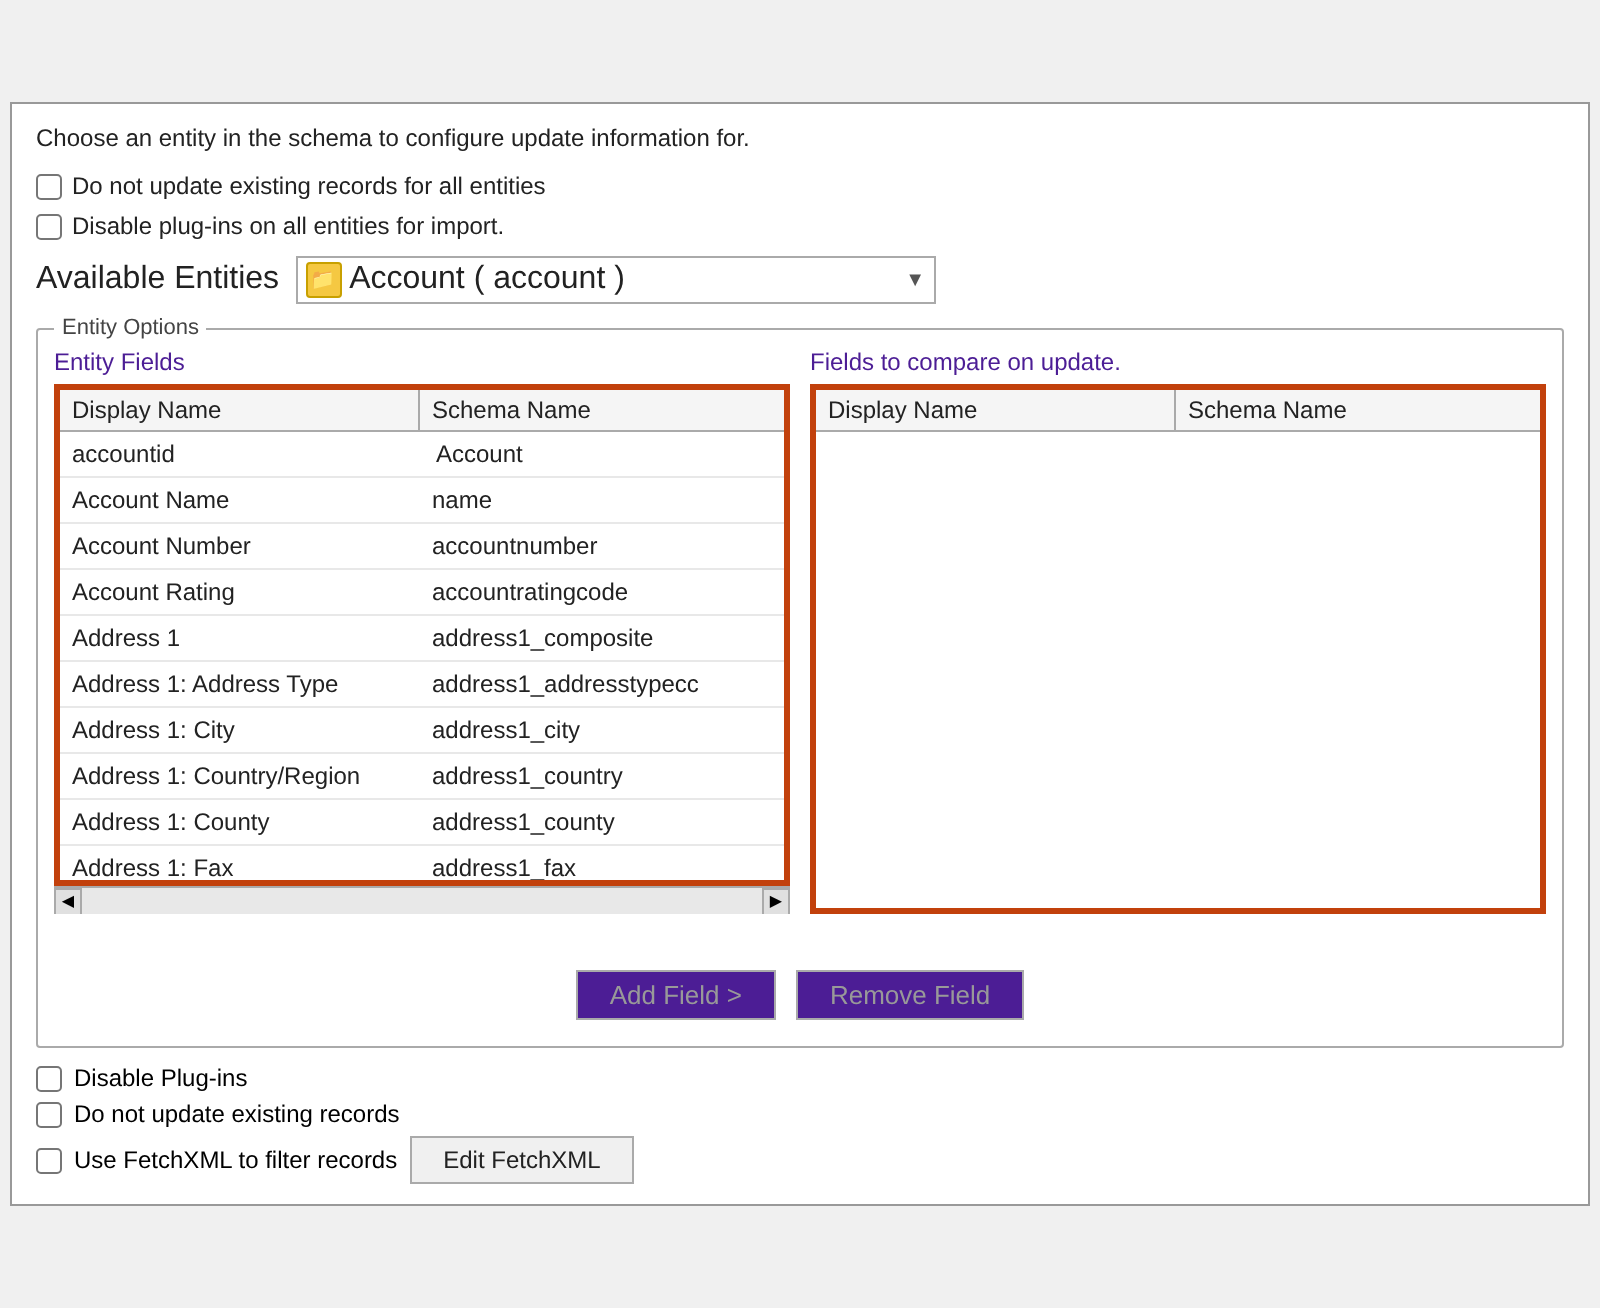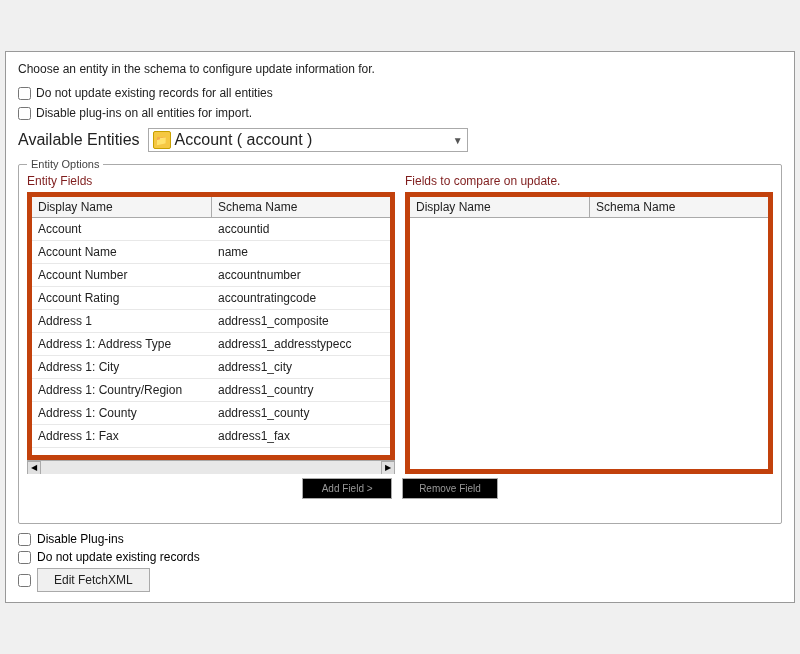--- a/index.html
+++ b/index.html
@@ -86,26 +86,26 @@
       flex-direction: column;
     }
     .right-column {
       flex: 1;
       display: flex;
       flex-direction: column;
       justify-content: center;
     }
     .column-header-label {
       font-size: 12px;
-      color: #7f1d1d;
+      color: #4c1d95;
       margin-bottom: 4px;
     }
     .table-wrapper {
       flex: 1;
-      border: 5px solid #c2410c;
+      border: 3px solid #c2410c;
       overflow: hidden;
       display: flex;
       flex-direction: column;
     }
     .table-header {
       display: flex;
       background: #f5f5f5;
       border-bottom: 1px solid #aaa;
     }
     .table-header-cell {
@@ -166,22 +166,22 @@
       background: #e8e8e8;
     }
     .buttons-row {
       display: flex;
       justify-content: center;
       gap: 10px;
       margin-top: 4px;
     }
     .action-button {
       padding: 4px 16px;
-      font-size: 10px;
-      background: #000000;
+      font-size: 13px;
+      background: #4c1d95;
       border: 1px solid #aaa;
       cursor: pointer;
       min-width: 90px;
       color: #555;
     }
     .action-button.disabled {
       color: #999;
       cursor: default;
     }
     .bottom-checkboxes {
@@ -216,22 +216,23 @@
       cursor: pointer;
       color: #222;
       min-width: 70px;
     }
     fieldset {
       border: 1px solid #aaa;
       border-radius: 2px;
       flex: 1;
       display: flex;
       flex-direction: column;
-      padding: 4px 8px 24px 8px;
+      padding: 4px 8px 13px 8px;
       overflow: hidden;
+      gap: 24px;
     }
     legend {
       font-size: 11px;
       color: #444;
       padding: 0 4px;
     }
   </style>
 </head>
 <body>
 
@@ -264,22 +265,22 @@
 
       <div class="left-column">
         <div class="column-header-label">Entity Fields</div>
         <div class="table-wrapper">
           <div class="table-header">
             <div class="table-header-cell col-display">Display Name</div>
             <div class="table-header-cell col-schema">Schema Name</div>
           </div>
           <div class="table-body scroll-area" id="left-table-body">
           <div class="table-row">
+                <div class="table-cell col-schema">accountid</div>
                 <div class="table-cell col-display">Account</div>
-                <div class="table-cell col-schema">accountid</div>
               </div>
               <div class="table-row">
                 <div class="table-cell col-display">Account Name</div>
                 <div class="table-cell col-schema">name</div>
               </div>
               <div class="table-row">
                 <div class="table-cell col-display">Account Number</div>
                 <div class="table-cell col-schema">accountnumber</div>
               </div>
               <div class="table-row">
@@ -342,17 +343,18 @@
     <div class="bottom-checkbox-row">
       <input type="checkbox" style="">
       <span>Disable Plug-ins</span>
     </div>
     <div class="bottom-checkbox-row">
       <input type="checkbox" style="">
       <span>Do not update existing records</span>
     </div>
     <div class="bottom-checkbox-row">
       <input type="checkbox" style="">
+      <span>Use FetchXML to filter records</span>
       <button class="edit-fetchxml-btn">Edit FetchXML</button>
     </div>
   </div>
 
 </div>
 
 </body></html>

